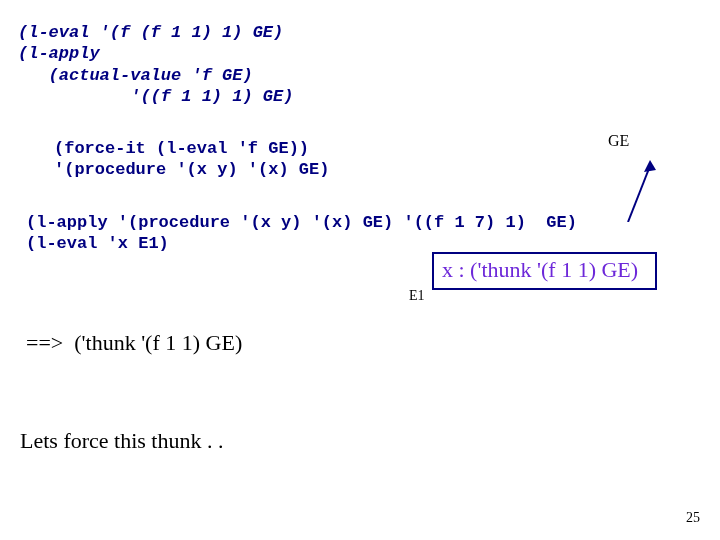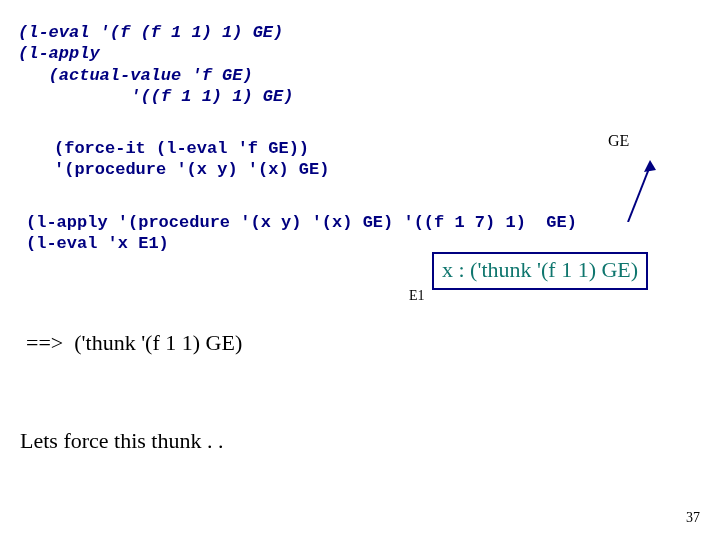--- a/index.html
+++ b/index.html
@@ -37,23 +37,23 @@
     width: 40px;
     height: 62px;
     pointer-events: none;
   }
   .env-box {
     position: absolute;
     left: 432px;
     top: 252px;
     border: 2px solid #000080;
     background: #fff;
-    padding: 2px 8px 4px 8px;
+    padding: 2px 17px 4px 8px;
     font-size: 22px;
-    color: #0f766e;
+    color: #6d28d9;
     line-height: 1.25;
   }
   .e1-label {
     position: absolute;
     left: 409px;
     top: 288px;
     font-size: 14px;
     color: #000;
     text-align: center;
   }
@@ -106,13 +106,13 @@
 </div>
 
 <div class="e1-label">E1</div>
 
 <div class="result">
   <span>==&gt;</span>&nbsp;&nbsp;<span>('thunk '(f 1 1) GE)</span>
 </div>
 
 <div class="force-text">Lets force this thunk . .</div>
 
-<div class="pagenum">37</div>
+<div class="pagenum">25</div>
 
 </body></html>

